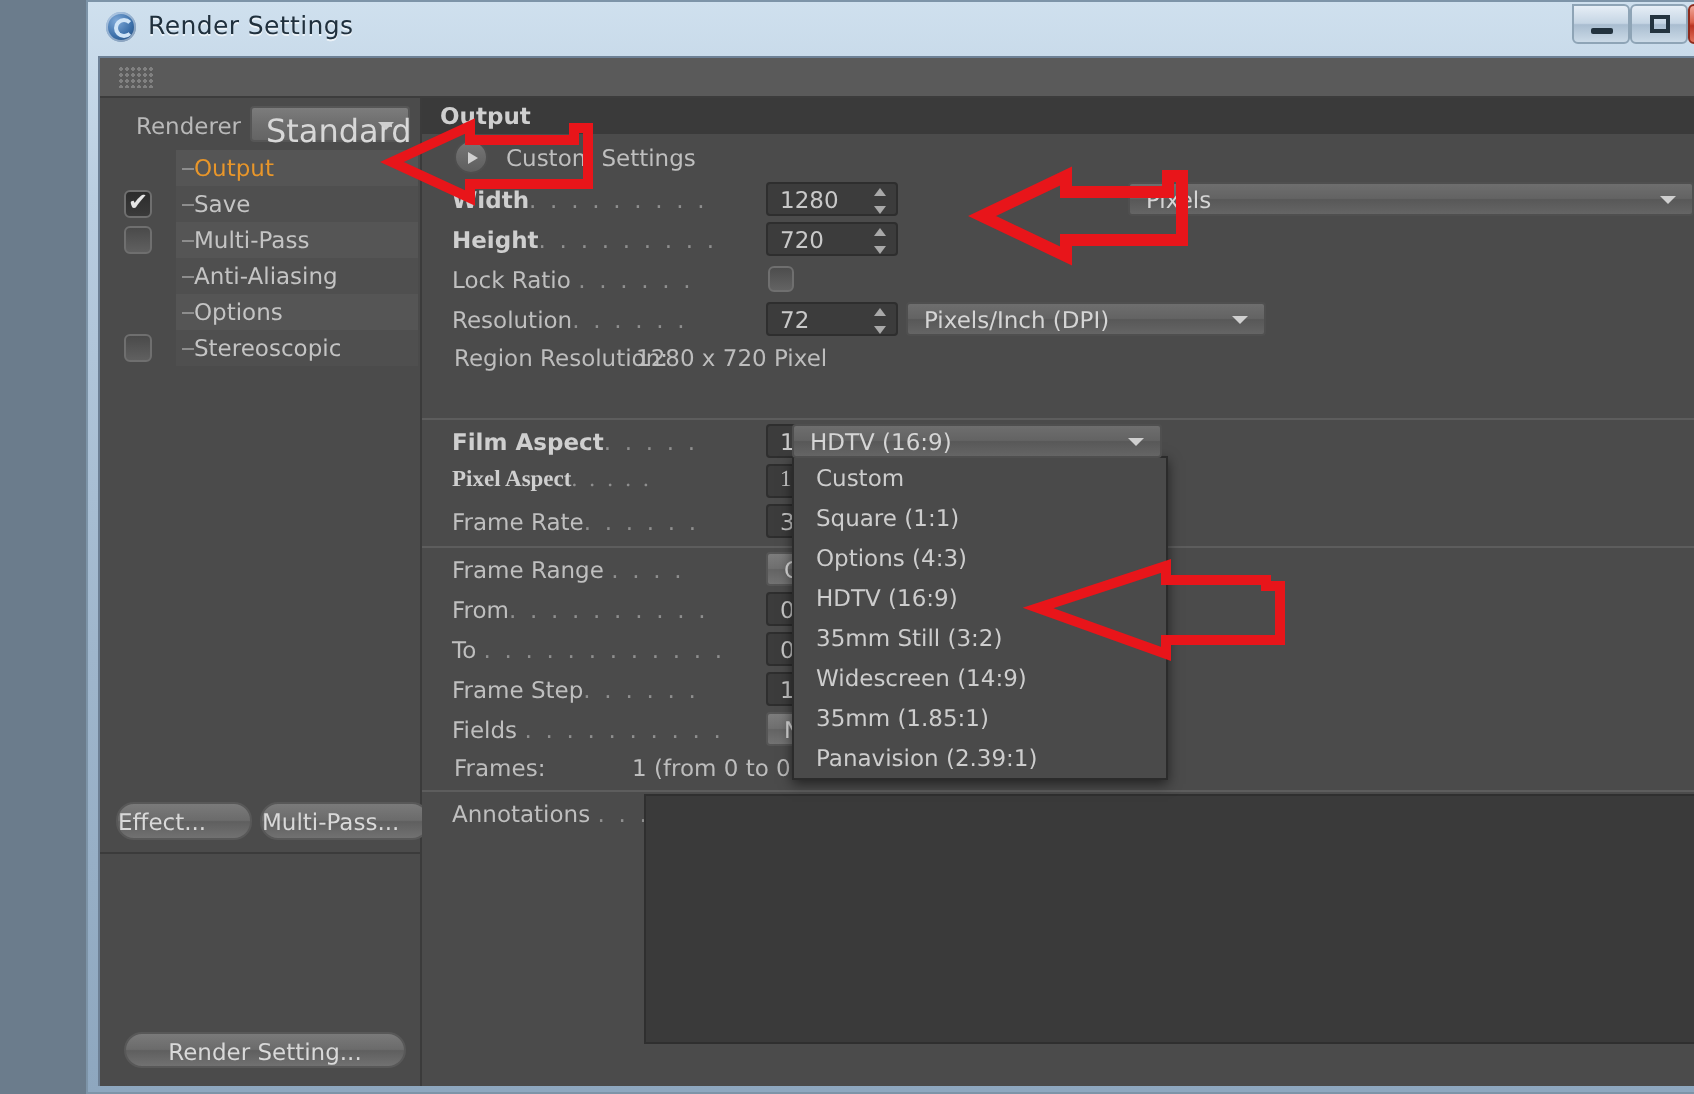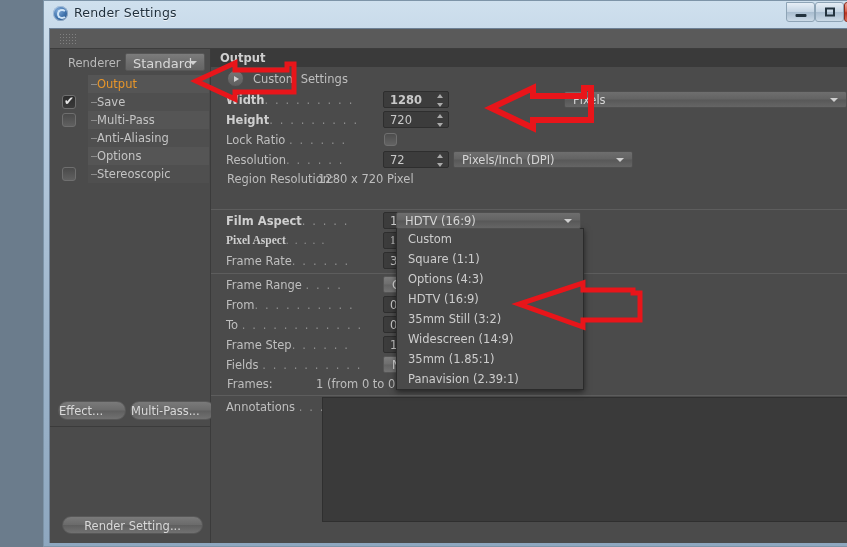--- a/index.html
+++ b/index.html
@@ -54,21 +54,21 @@
     background-size:3px 3px;background-position:0 0;}
 
   
   .sidebar{position:absolute;left:0;top:20px;width:161px;height:494px;background:#4b4b4b;
     border-right:1px solid #3b3b3b;box-sizing:border-box;}
   .renderer-row{position:absolute;left:0;top:3px;width:161px;height:22px;}
   .renderer-lbl{position:absolute;left:18px;top:4px;font-size:11.5px;color:#b9b9b9;}
   .renderer-dd{position:absolute;left:75px;top:1px;width:80px;height:18px;
     background:linear-gradient(180deg,#7c7c7c 0%,#6e6e6e 50%,#646464 100%);
     border:1px solid #565656;border-radius:2px;box-sizing:border-box;cursor:pointer;}
-  .renderer-dd .t{position:absolute;left:7px;top:2px;font-size:13px;color:#d8d8d8;}
+  .renderer-dd .t{position:absolute;left:7px;top:2px;font-size:16px;color:#d8d8d8;}
   .dd-caret{position:absolute;right:7px;top:7px;width:0;height:0;
     border-left:4px solid transparent;border-right:4px solid transparent;
     border-top:4px solid #cfcfcf;}
 
   .tree{position:absolute;left:0;top:26px;width:161px;}
   .trow{position:relative;height:18px;}
   .trow .hl{position:absolute;left:38px;right:2px;top:0;height:18px;background:#555555;}
   .trow.alt .hl{background:#4f4f4f;}
   .trow .lbl{position:absolute;left:47px;top:2px;font-size:11.5px;color:#c4c4c4;
     white-space:nowrap;}
@@ -269,21 +269,21 @@
           <div class="t">Output</div>
         </div>
 
         <div style="position:absolute;left:0;top:20px;right:0;height:20px;">
           <div class="circ-btn" style="left:16px;top:1px;"></div>
           <div class="rlabel" style="left:42px;top:3px;">Custom Settings</div>
         </div>
 
         <div style="position:absolute;left:0;top:41px;right:0;height:20px;">
           <div class="rlabel"><b>Width</b><span class="dots">. . . . . . . . .</span></div>
-          <div class="numfield" style="left:172px;top:1px;width:66px;font-weight:bold;">
+          <div class="numfield" style="left:172px;top:1px;width:66px;">
             <div class="v">1280</div>
             <div class="spin"></div>
           </div>
 
         </div>
 
         <div class="combo" style="position:absolute;left:353px;top:42px;width:283px;">
           <div class="v">Pixels</div>
           <div class="dd-caret" style="top:6px;right:8px;"></div>
         </div>

